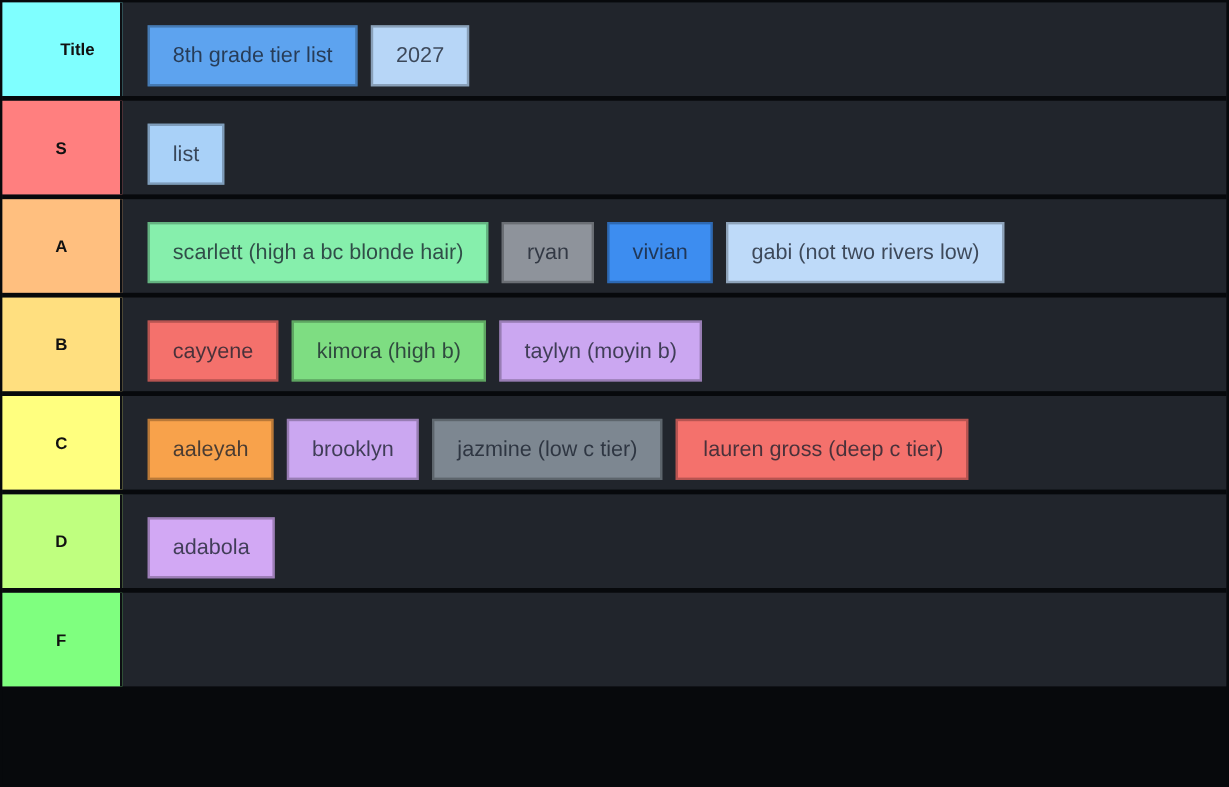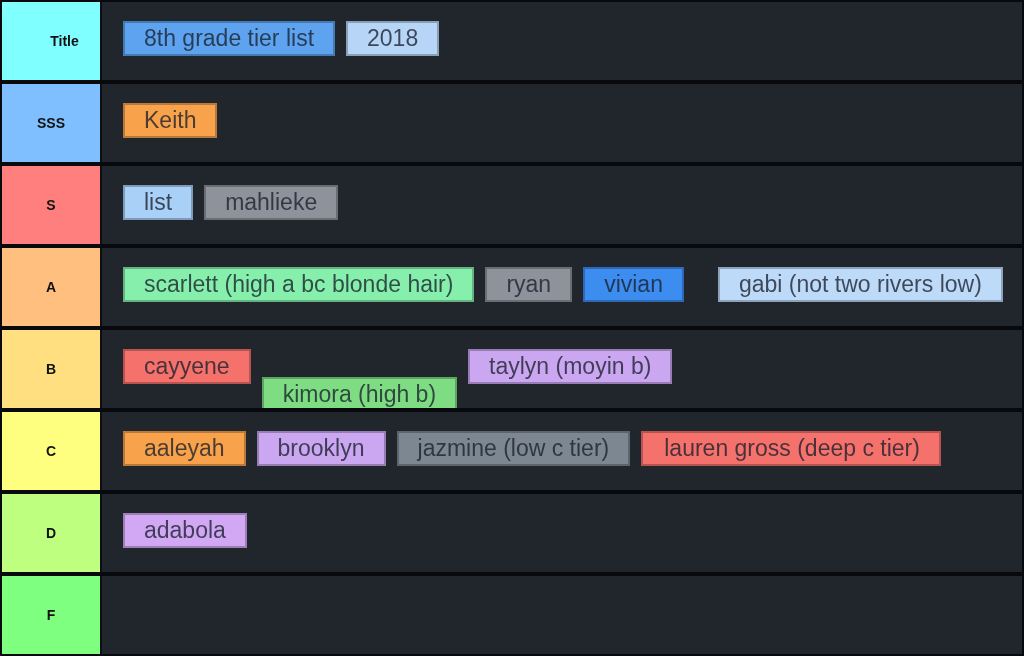--- a/index.html
+++ b/index.html
@@ -34,70 +34,63 @@
   }
   .content{
     flex:1;
     display:flex;
     align-items:flex-start;
     padding:19px 8px 0 21px;
     overflow:hidden;
   }
   .item{
     box-sizing:border-box;
-    height:35px;
+    height:51px;
     display:inline-flex;
     align-items:center;
     padding:0 19px;
     margin-right:11px;
     border:2px solid rgba(0,0,0,0.25);
-    font-size:23px;
+    font-size:18px;
     color:rgba(24,31,44,0.78);
     white-space:nowrap;
     cursor:grab;
   }
 </style>
 </head>
 <body>
 
 <div class="board">
     <div class="row">
       <div class="label" style="background: rgb(127, 255, 255); padding-left: 27px;">Title</div>
       <div class="content">
         <div class="item" style="background: rgb(93, 163, 239);">8th grade tier list</div>
-        <div class="item" style="background: rgb(183, 214, 247);">2018</div>
-      </div>
-    </div>
-    <div class="row">
-      <div class="label" style="background: rgb(127, 191, 255);">SSS</div>
-      <div class="content">
-        <div class="item" style="background: rgb(248, 162, 75);">Keith</div>
+        <div class="item" style="background: rgb(183, 214, 247);">2027</div>
       </div>
     </div>
     <div class="row">
       <div class="label" style="background: rgb(255, 127, 127);">S</div>
       <div class="content">
         <div class="item" style="background: rgb(169, 209, 248);">list</div>
-        <div class="item" style="background: rgb(142, 147, 155);">mahlieke</div>
       </div>
     </div>
     <div class="row">
       <div class="label" style="background: rgb(255, 191, 127);">A</div>
       <div class="content">
         <div class="item" style="background: #86efac;">scarlett (high a bc blonde hair)</div>
         <div class="item" style="background: rgb(142, 147, 155);">ryan</div>
         <div class="item" style="background: rgb(61, 141, 240);">vivian</div>
-        <div class="item" style="background: rgb(190, 218, 249); margin-left: 23px;">gabi (not two rivers low)</div>
+        <div class="item" style="background: rgb(190, 218, 249);">gabi (not two rivers low)</div>
       </div>
     </div>
     <div class="row">
       <div class="label" style="background: rgb(255, 223, 127);">B</div>
       <div class="content">
         <div class="item" style="background: rgb(244, 113, 108);">cayyene</div>
-        <div class="item" style="background: rgb(126, 221, 130); margin-top: 28px;">kimora (high b)</div>
+        <div class="item" style="background: rgb(126, 221, 130);">kimora (high b)</div>
         <div class="item" style="background: rgb(203, 167, 241);">taylyn (moyin b)</div>
       </div>
     </div>
     <div class="row">
       <div class="label" style="background: rgb(255, 255, 127);">C</div>
       <div class="content">
         <div class="item" style="background: rgb(248, 162, 75);">aaleyah</div>
         <div class="item" style="background: rgb(203, 167, 241);">brooklyn</div>
         <div class="item" style="background: rgb(125, 135, 145);">jazmine (low c tier)</div>
         <div class="item" style="background: rgb(244, 113, 108); padding-left: 21px;">lauren gross (deep c tier)</div>

